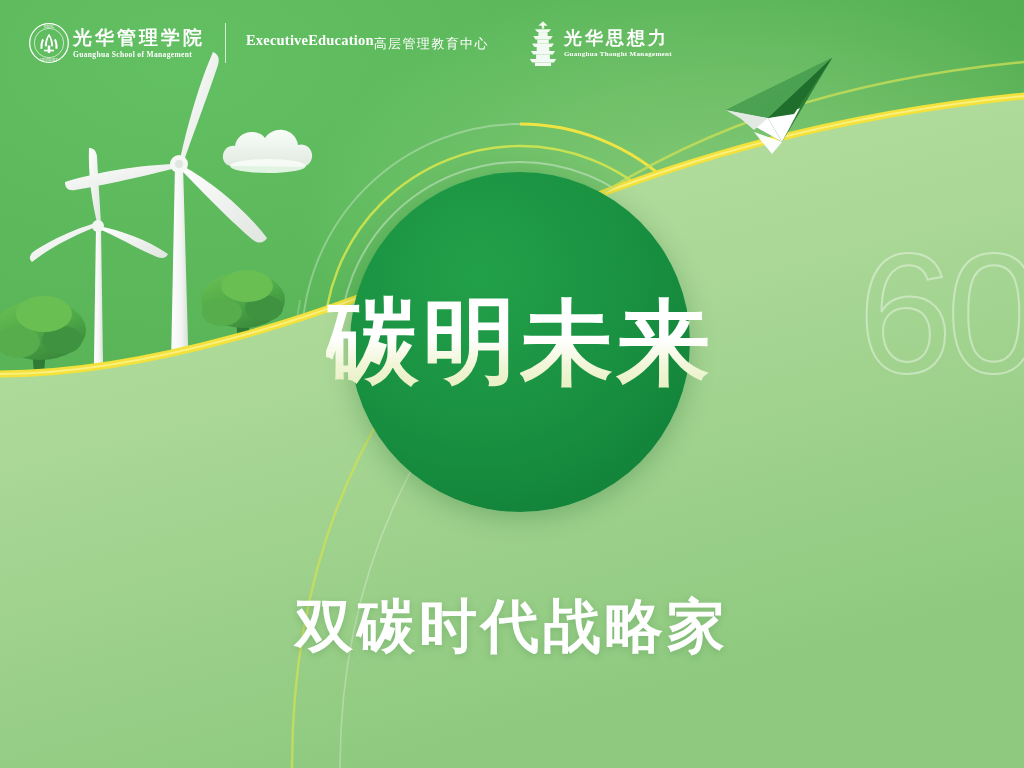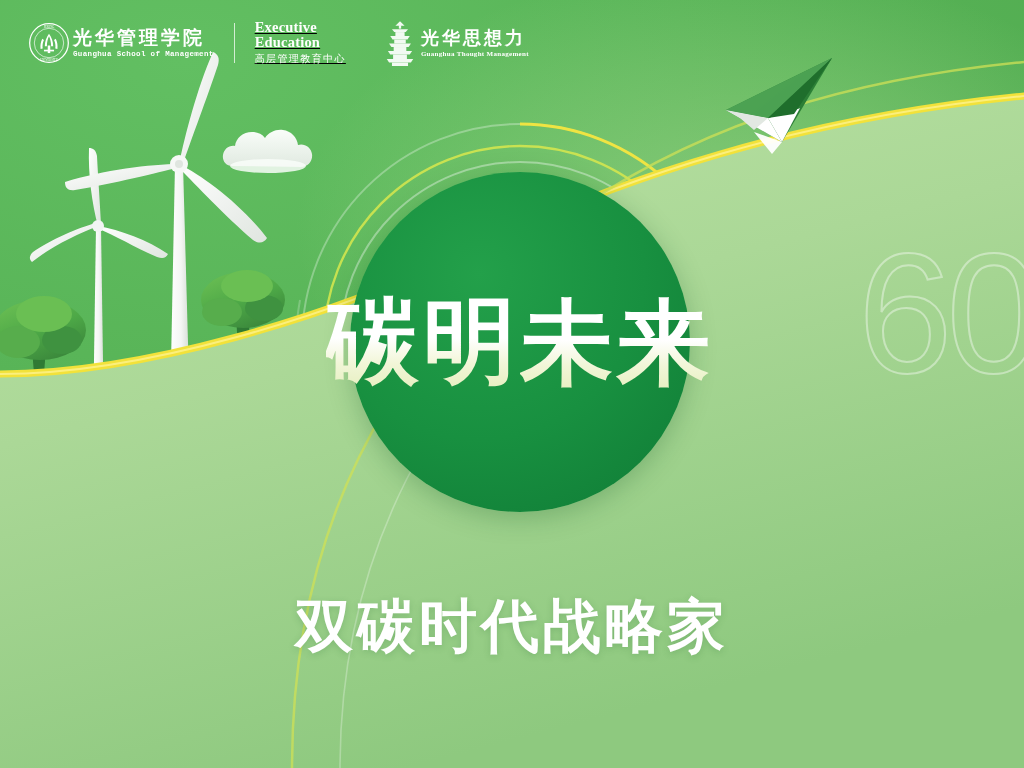--- a/index.html
+++ b/index.html
@@ -60,43 +60,43 @@
     line-height: 1.12;
     white-space: nowrap;
   }
   .gh-en {
     color: #ffffff;
     font-size: 7.5px;
     letter-spacing: 0.35px;
     line-height: 1.2;
     margin-top: 2px;
     white-space: nowrap;
-    font-family: Liberation Mono, monospace;
+    font-family: Liberation Serif, serif;
     font-weight: bold;
   }
   .vrule {
     width: 1px;
     height: 40px;
     background: rgba(255,255,255,0.72);
     margin: 0 6px;
     flex: 0 0 auto;
   }
-  .ee-text { display: flex; flex-direction: column; text-decoration: underline; }
+  .ee-text { display: flex; flex-direction: row; }
   .ee-l1, .ee-l2 {
     color: #ffffff;
     font-family: "Liberation Serif", serif;
     font-weight: bold;
     font-size: 14.5px;
     line-height: 1.02;
     letter-spacing: 0.2px;
     white-space: nowrap;
   }
   .ee-cn {
     color: #ffffff;
-    font-size: 10px;
+    font-size: 13px;
     letter-spacing: 1.4px;
     margin-top: 2px;
     white-space: nowrap;
   }
   .pagoda { width: 36px; height: 46px; flex: 0 0 auto; }
   .gtl-text { display: flex; flex-direction: column; justify-content: center; }
   .gtl-cn {
     color: #ffffff;
     font-size: 18px;
     font-weight: bold;

